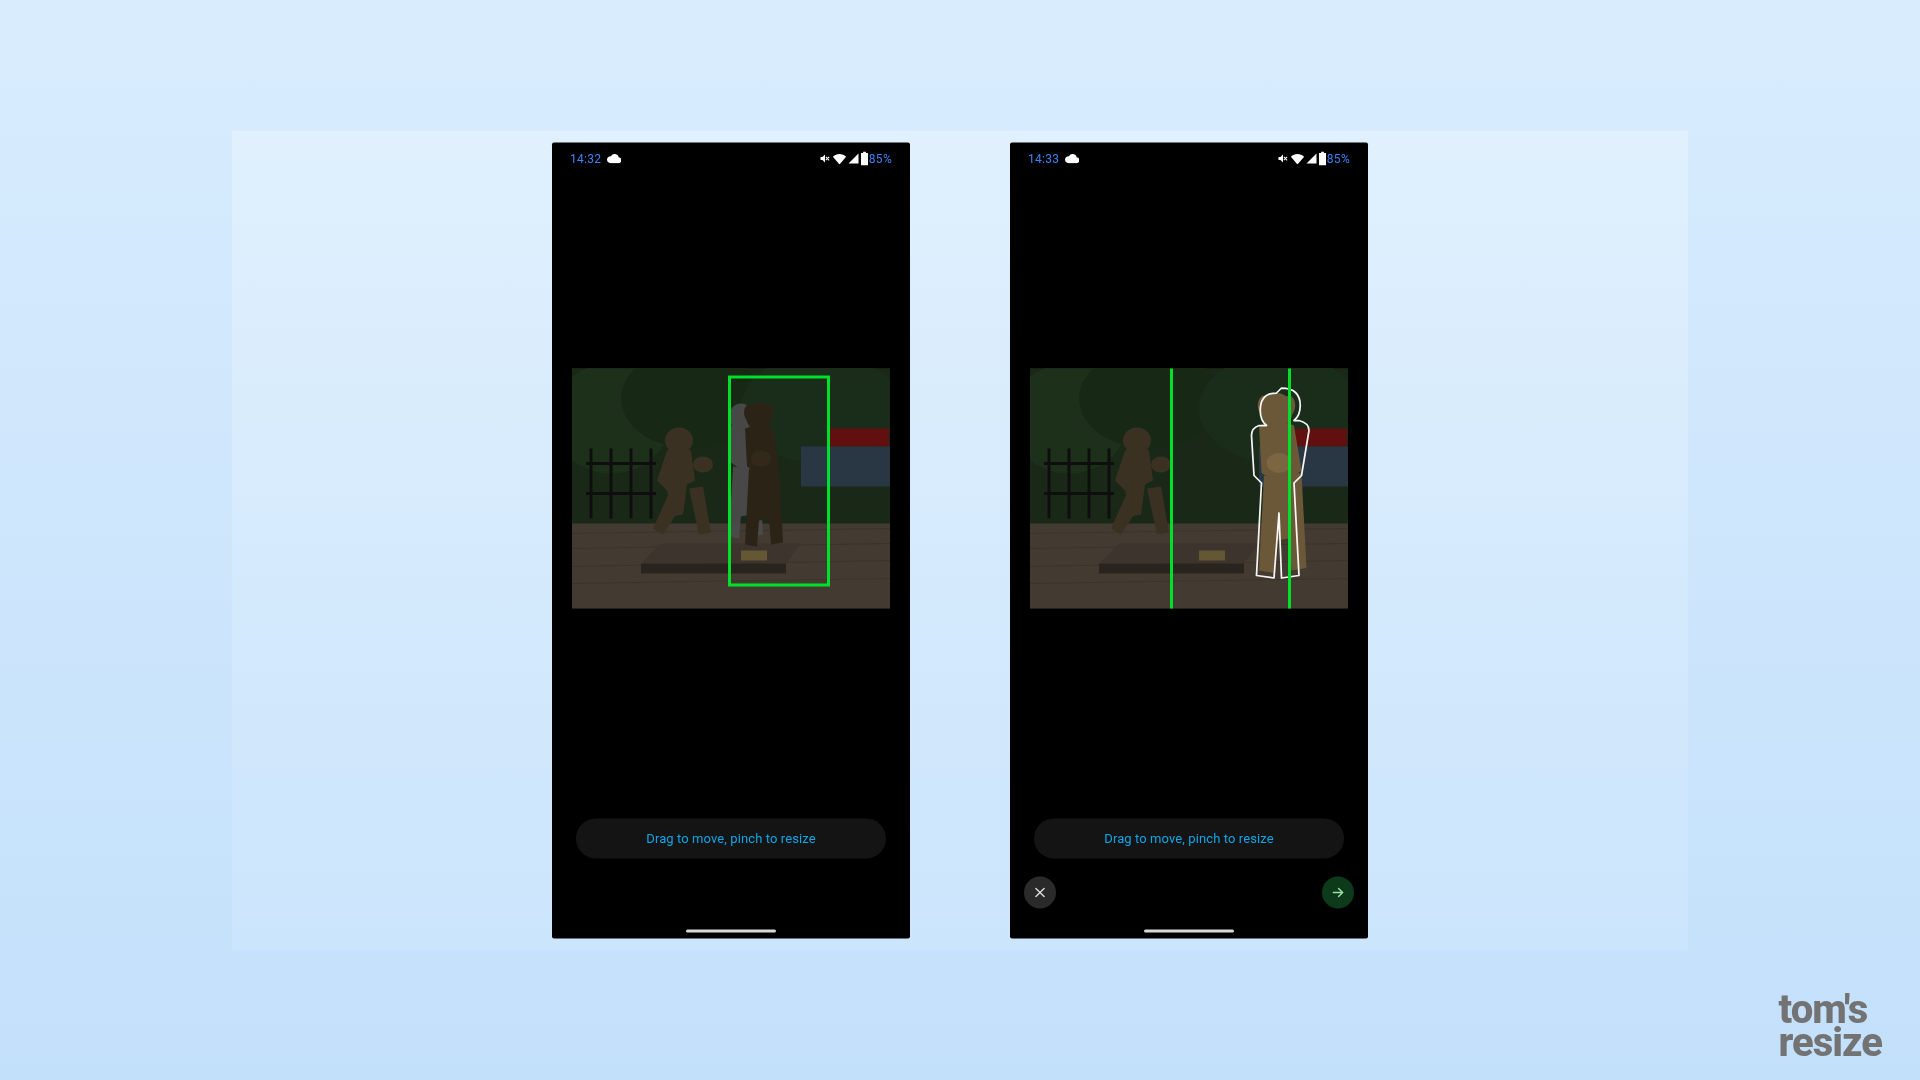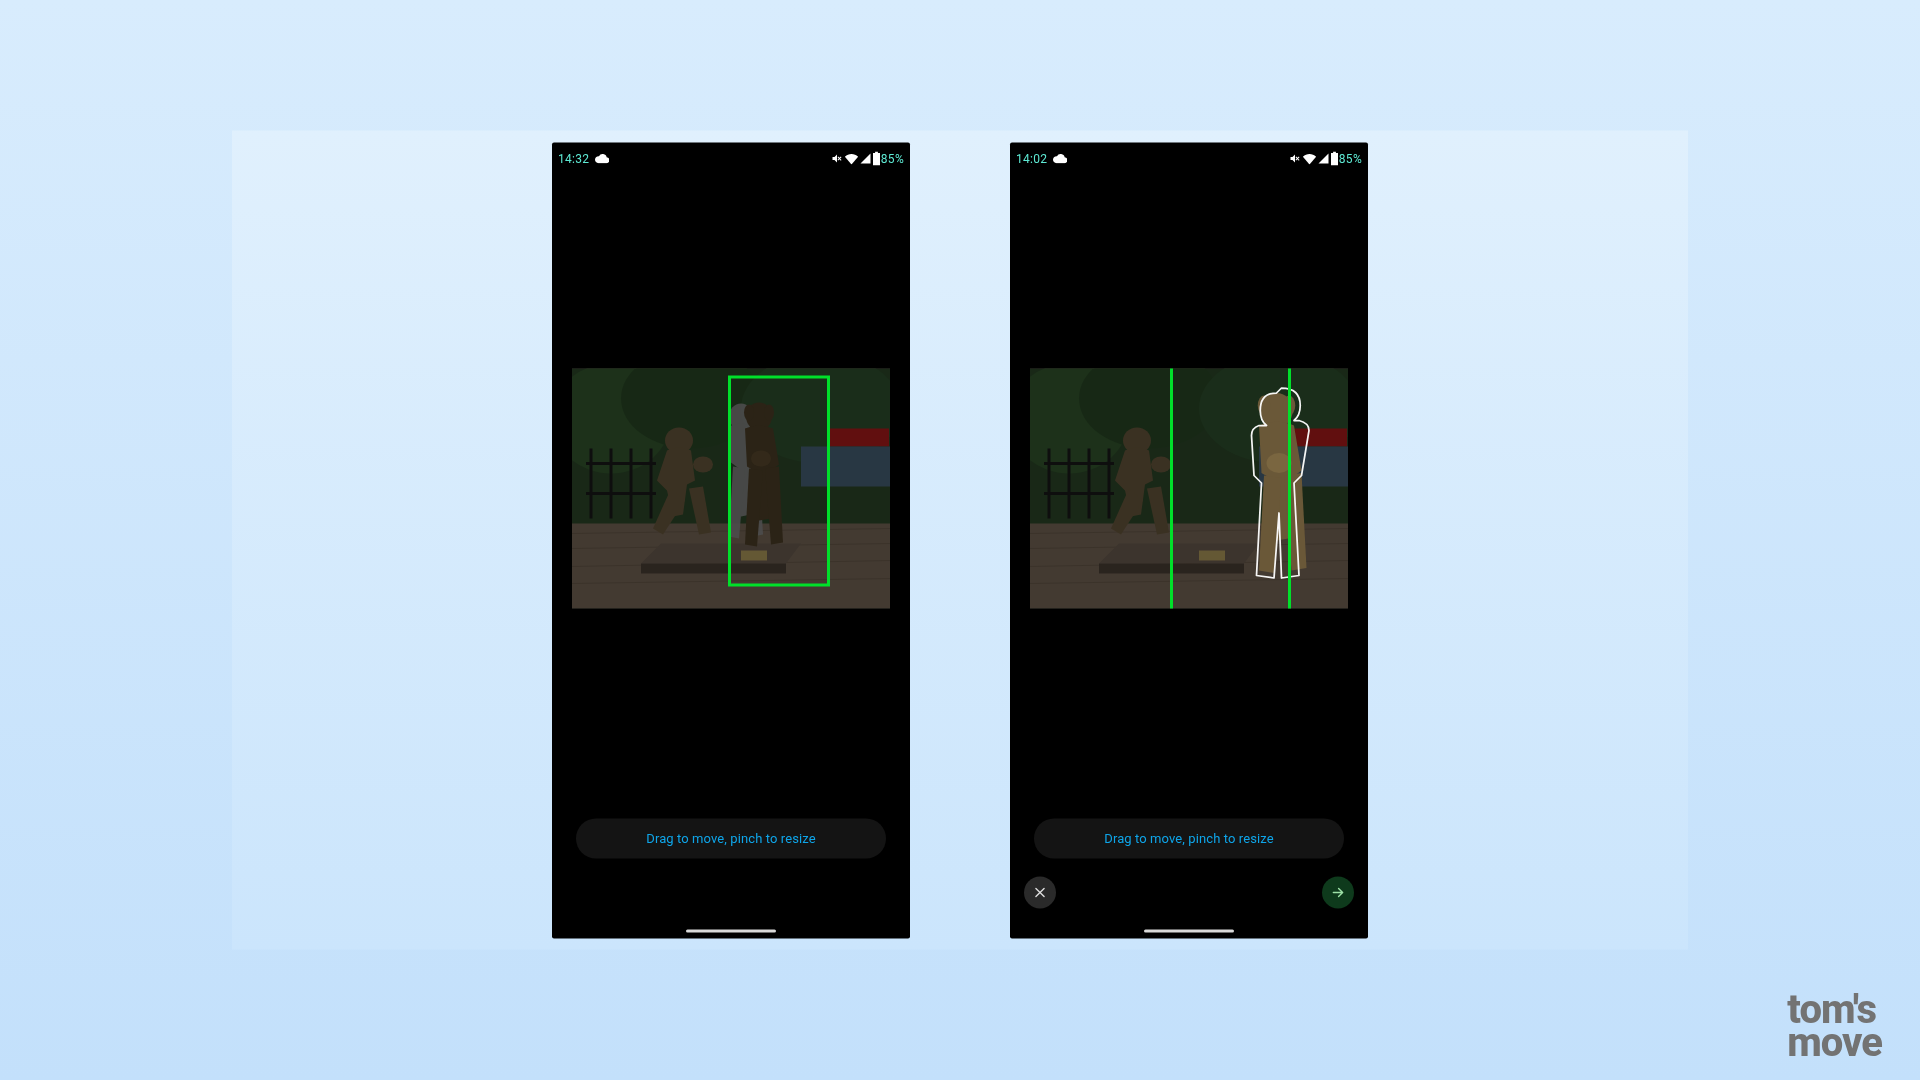--- a/index.html
+++ b/index.html
@@ -25,22 +25,22 @@
     position: relative;
     overflow: hidden;
     border-radius: 2px;
   }
 
   
   .status-bar {
     position: absolute; top: 0; left: 0; right: 0;
     height: 32px;
     display: flex; align-items: center; justify-content: space-between;
-    padding: 0 6px;
-    color: #5eead4;
+    padding: 0 18px;
+    color: #3b82f6;
     font-size: 12px;
     letter-spacing: .3px;
   }
   .status-left { display: flex; align-items: center; gap: 6px; }
   .status-right { display: flex; align-items: center; }
   .status-right svg, .status-left svg { display: block; }
 
   
   .photo-area {
     position: absolute;
@@ -205,21 +205,21 @@
     <div class="instruction">
       <span>Drag to move, pinch to resize</span>
     </div>
 
     <div class="home-indicator"></div>
   </div>
 
   <div class="phone">
     <div class="status-bar">
       <div class="status-left">
-        <span>14:02</span>
+        <span>14:33</span>
         <svg width="14" height="10" viewBox="0 0 24 16">
             <path fill="#fff" d="M19 16H6a6 6 0 1 1 .8-11.95A7 7 0 0 1 20 6a5 5 0 0 1-1 10z"></path>
           </svg>
       </div>
       <div class="status-right">
         <svg width="14" height="12" viewBox="0 0 24 24">
             <path fill="#fff" d="M3 9v6h4l5 5V4L7 9H3zm15 3l3 3-1.4 1.4L17 13.4l-2.6 2.6L13 14.6 15.6 12 13 9.4 14.4 8 17 10.6 19.6 8 21 9.4 18.4 12z"></path>
           </svg>
         <svg width="15" height="12" viewBox="0 0 24 20">
             <path fill="#fff" d="M12 20L1 7C7 1 17 1 23 7L12 20z"></path>
@@ -306,14 +306,14 @@
         </svg>
     </div>
 
     <div class="home-indicator"></div>
   </div>
 
 </div>
 
 <div class="watermark">
   <div class="line1"><span>tom's</span></div>
-  <div class="line2"><span>move</span></div>
+  <div class="line2"><span>resize</span></div>
 </div>
 
 </body></html>

